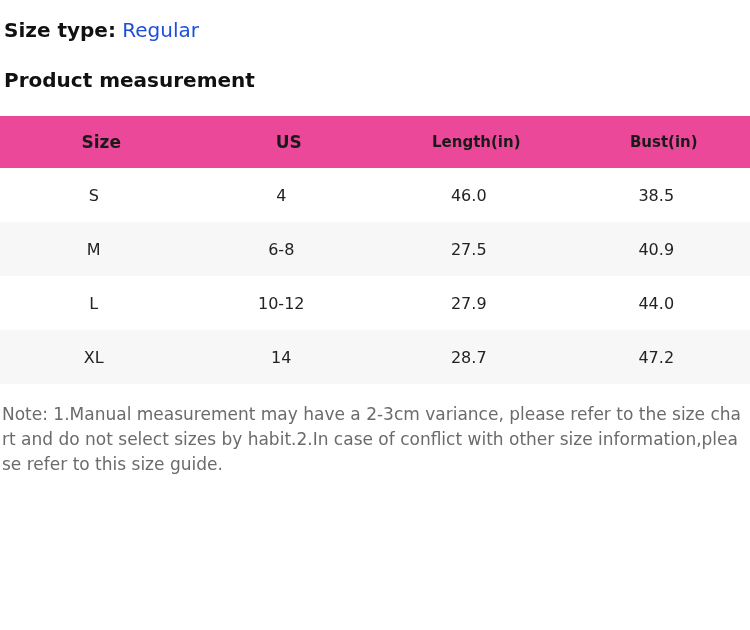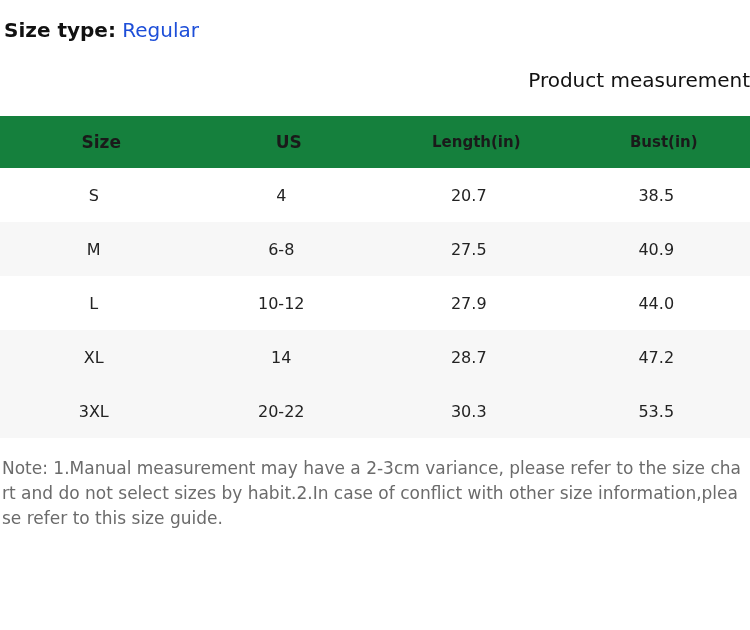--- a/index.html
+++ b/index.html
@@ -32,32 +32,31 @@
     text-align: right;
   }
   .size-type-value {
     font-weight: normal;
     color: #1d4ed8;
   }
   .section-title {
     padding: 22px 0 0 4px;
     font-size: 20px;
     line-height: 28px;
-    font-weight: normal;
+    font-weight: bold;
     color: #111111;
-    text-align: right;
   }
   table.measure {
     margin-top: 22px;
     width: 750px;
     border-collapse: collapse;
     table-layout: fixed;
   }
   table.measure th {
-    background: #15803d;
+    background: #ec4899;
     font-size: 15px;
     font-weight: bold;
     color: #1a1a1a;
     height: 50px;
     text-align: center;
     vertical-align: middle;
     padding-left: 16px;
   }
   table.measure th.big {
     font-size: 17px;
@@ -99,45 +98,39 @@
         <th class="big">Size</th>
         <th class="big">US</th>
         <th>Length(in)</th>
         <th>Bust(in)</th>
       </tr>
     </thead>
     <tbody>
       <tr>
         <td>S</td>
         <td>4</td>
-        <td>20.7</td>
+        <td>46.0</td>
         <td>38.5</td>
       </tr>
       <tr class="alt">
         <td>M</td>
         <td>6-8</td>
         <td>27.5</td>
         <td>40.9</td>
       </tr>
       <tr>
         <td>L</td>
         <td>10-12</td>
         <td>27.9</td>
         <td>44.0</td>
       </tr>
       <tr class="alt">
         <td>XL</td>
         <td>14</td>
         <td>28.7</td>
         <td>47.2</td>
       </tr>
-      <tr class="alt">
-        <td>3XL</td>
-        <td>20-22</td>
-        <td>30.3</td>
-        <td>53.5</td>
-      </tr>
     </tbody>
   </table>
 
   <div class="note">Note: 1.Manual measurement may have a 2-3cm variance, please refer to the size chart and do not select sizes by habit.2.In case of conflict with other size information,please refer to this size guide.</div>
 
 </div>
 
 </body></html>

